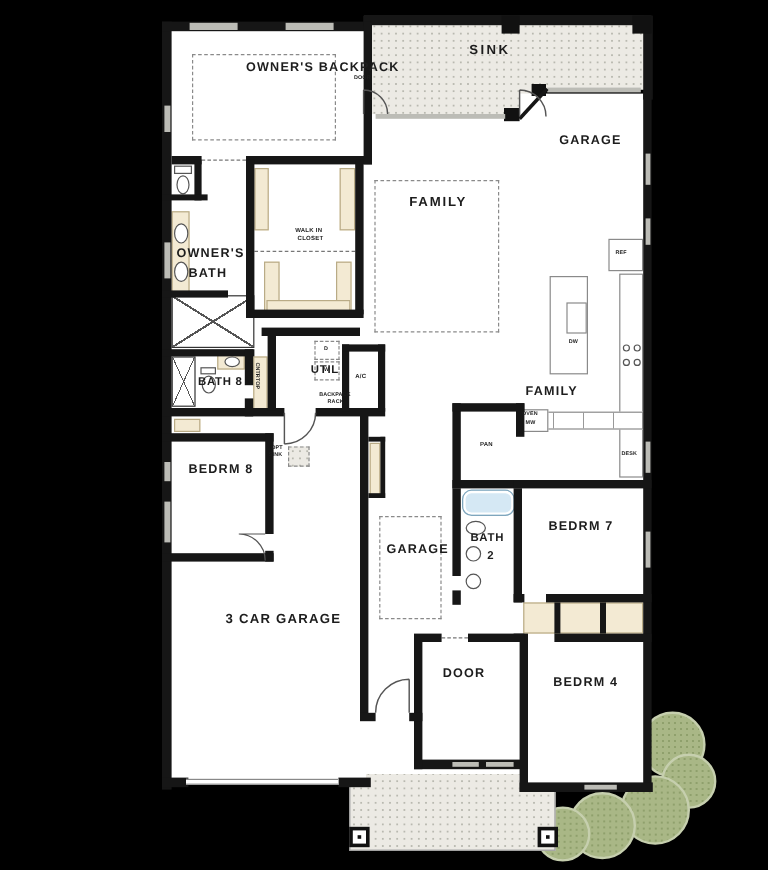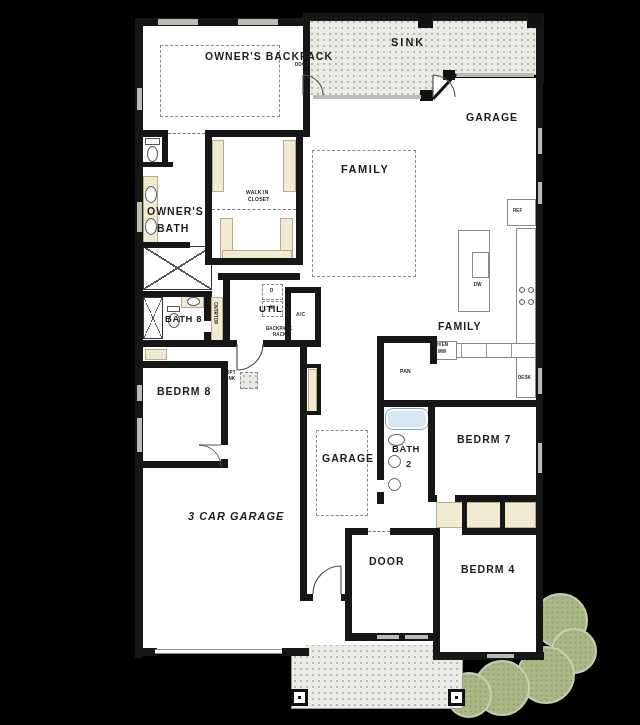--- a/index.html
+++ b/index.html
@@ -227,21 +227,21 @@
   <span class="lb t" style="left:248px;top:197px;">CLOSET</span>
   <span class="lb med" style="left:231px;top:304px;padding-left:28px;">UTIL</span>
   <span class="lb med" style="left:165px;top:314px;">BATH 8</span>
   <span class="lb tt vert" style="left:212px;top:302px;">CNTRTOP</span>
   <span class="lb t" style="left:296px;top:312px;">A/C</span>
   <span class="lb tt" style="left:266px;top:327px;">BACKPACK</span>
   <span class="lb tt" style="left:273px;top:333px;">RACK</span>
   <span class="lb big" style="left:157px;top:386px;">BEDRM 8</span>
   <span class="lb tt" style="left:226px;top:371px;">OPT</span>
   <span class="lb tt" style="left:224px;top:377px;">SINK</span>
-  <span class="lb" style="left:188px;top:511px;font-size:11px;letter-spacing:1px;font-style:italic;">3 CAR GARAGE</span>
+  <span class="lb" style="left:188px;top:511px;font-size:11px;letter-spacing:1px;">3 CAR GARAGE</span>
   <span class="lb big" style="left:322px;top:453px;">GARAGE</span>
   <span class="lb med" style="left:392px;top:444px;">BATH</span>
   <span class="lb med" style="left:406px;top:459px;">2</span>
   <span class="lb big" style="left:457px;top:434px;">BEDRM 7</span>
   <span class="lb big" style="left:461px;top:564px;">BEDRM 4</span>
   <span class="lb big" style="left:369px;top:556px;">DOOR</span>
   <span class="lb big" style="left:438px;top:321px;">FAMILY</span>
   <span class="lb tt" style="left:513px;top:209px;">REF</span>
   <span class="lb tt" style="left:474px;top:283px;">DW</span>
   <span class="lb tt" style="left:435px;top:343px;">OVEN</span>

